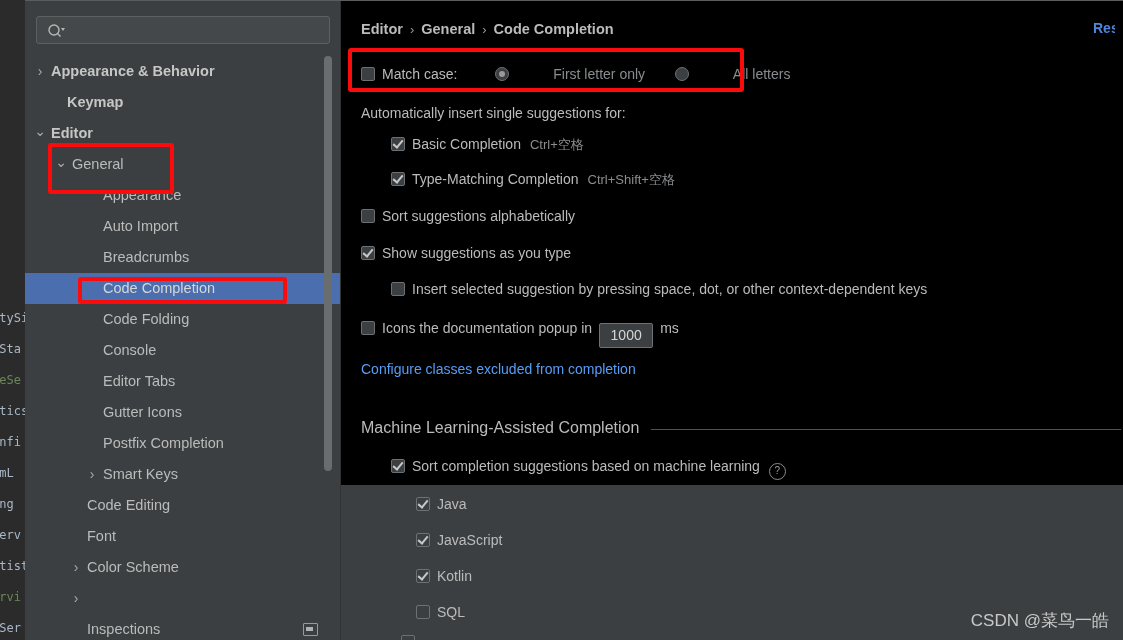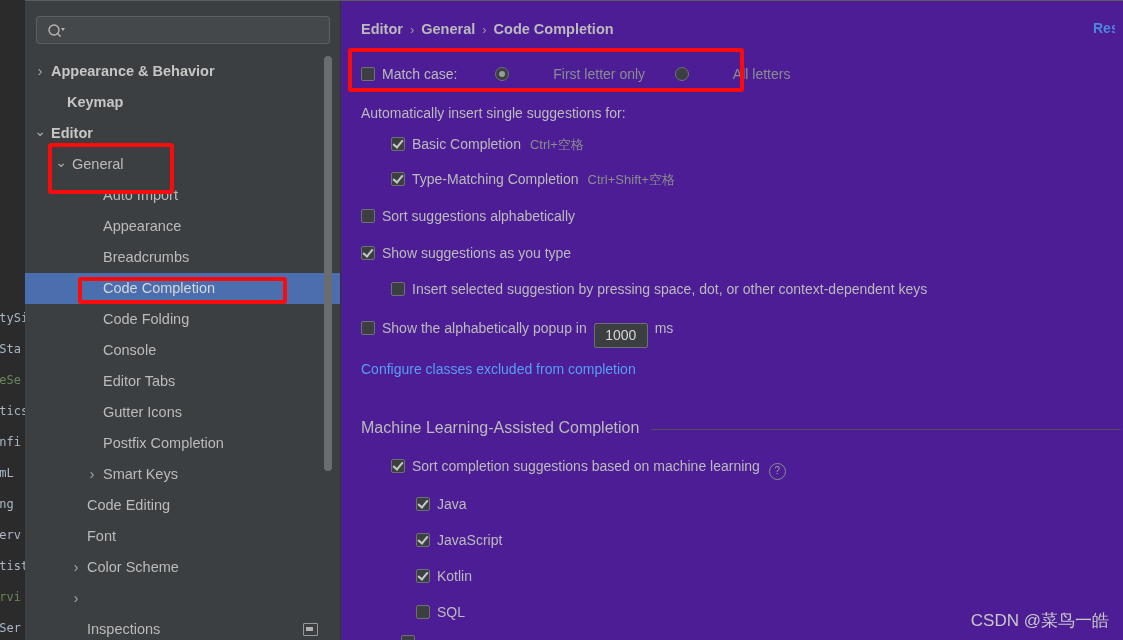--- a/index.html
+++ b/index.html
@@ -135,22 +135,22 @@
     right: 8px; top: 55px;
     width: 8px; height: 415px;
     background: #6a6d6f;
     border-radius: 4px;
   }
 
   
   .right-pane {
     position: absolute;
     left: 316px; top: 0;
-    width: 782px; height: 640px;
-    background: #4c1d95;
+    width: 782px; height: 484px;
+    background: #000000;
   }
   .breadcrumb {
     position: absolute;
     left: 20px; top: 20px;
     font-size: 14.5px;
     font-weight: bold;
     color: #bbbbbb;
     white-space: nowrap;
   }
   .breadcrumb .sep {
@@ -351,24 +351,24 @@
           </div>
           <div class="tree-item bold">
             <span class="arrow" style="left: 8px; font-size: 14px; line-height: 26px;">⌄</span>
             <span class="tlabel" style="left: 26px;">Editor</span>
           </div>
           <div class="tree-item">
             <span class="arrow" style="left: 29px; font-size: 14px; line-height: 26px;">⌄</span>
             <span class="tlabel" style="left: 47px;">General</span>
           </div>
           <div class="tree-item">
+            <span class="tlabel" style="left: 78px;">Appearance</span>
+          </div>
+          <div class="tree-item">
             <span class="tlabel" style="left: 78px;">Auto Import</span>
-          </div>
-          <div class="tree-item">
-            <span class="tlabel" style="left: 78px;">Appearance</span>
           </div>
           <div class="tree-item">
             <span class="tlabel" style="left: 78px;">Breadcrumbs</span>
           </div>
           <div class="tree-item selected">
             <span class="tlabel" style="left: 78px;">Code Completion</span>
           </div>
           <div class="tree-item">
             <span class="tlabel" style="left: 78px;">Code Folding</span>
           </div>
@@ -442,21 +442,21 @@
 
       <div class="row" style="left:20px; top:243px;">
         <span class="cb checked"></span><span>Show suggestions as you type</span>
       </div>
 
       <div class="row" style="left:50px; top:279px;">
         <span class="cb"></span><span>Insert selected suggestion by pressing space, dot, or other context-dependent keys</span>
       </div>
 
       <div class="row" style="left:20px; top:318px;">
-        <span class="cb"></span><span>Show the alphabetically popup in</span><span class="num-field">1000</span><span>ms</span>
+        <span class="cb"></span><span>Icons the documentation popup in</span><span class="num-field">1000</span><span>ms</span>
       </div>
 
       <div class="row" style="left:20px; top:359px;">
         <span class="link">Configure classes excluded from completion</span>
       </div>
 
       <div class="group-head">
         <span>Machine Learning-Assisted Completion</span>
         <span class="gline" style="left:290px; width:470px;"></span>
       </div>

